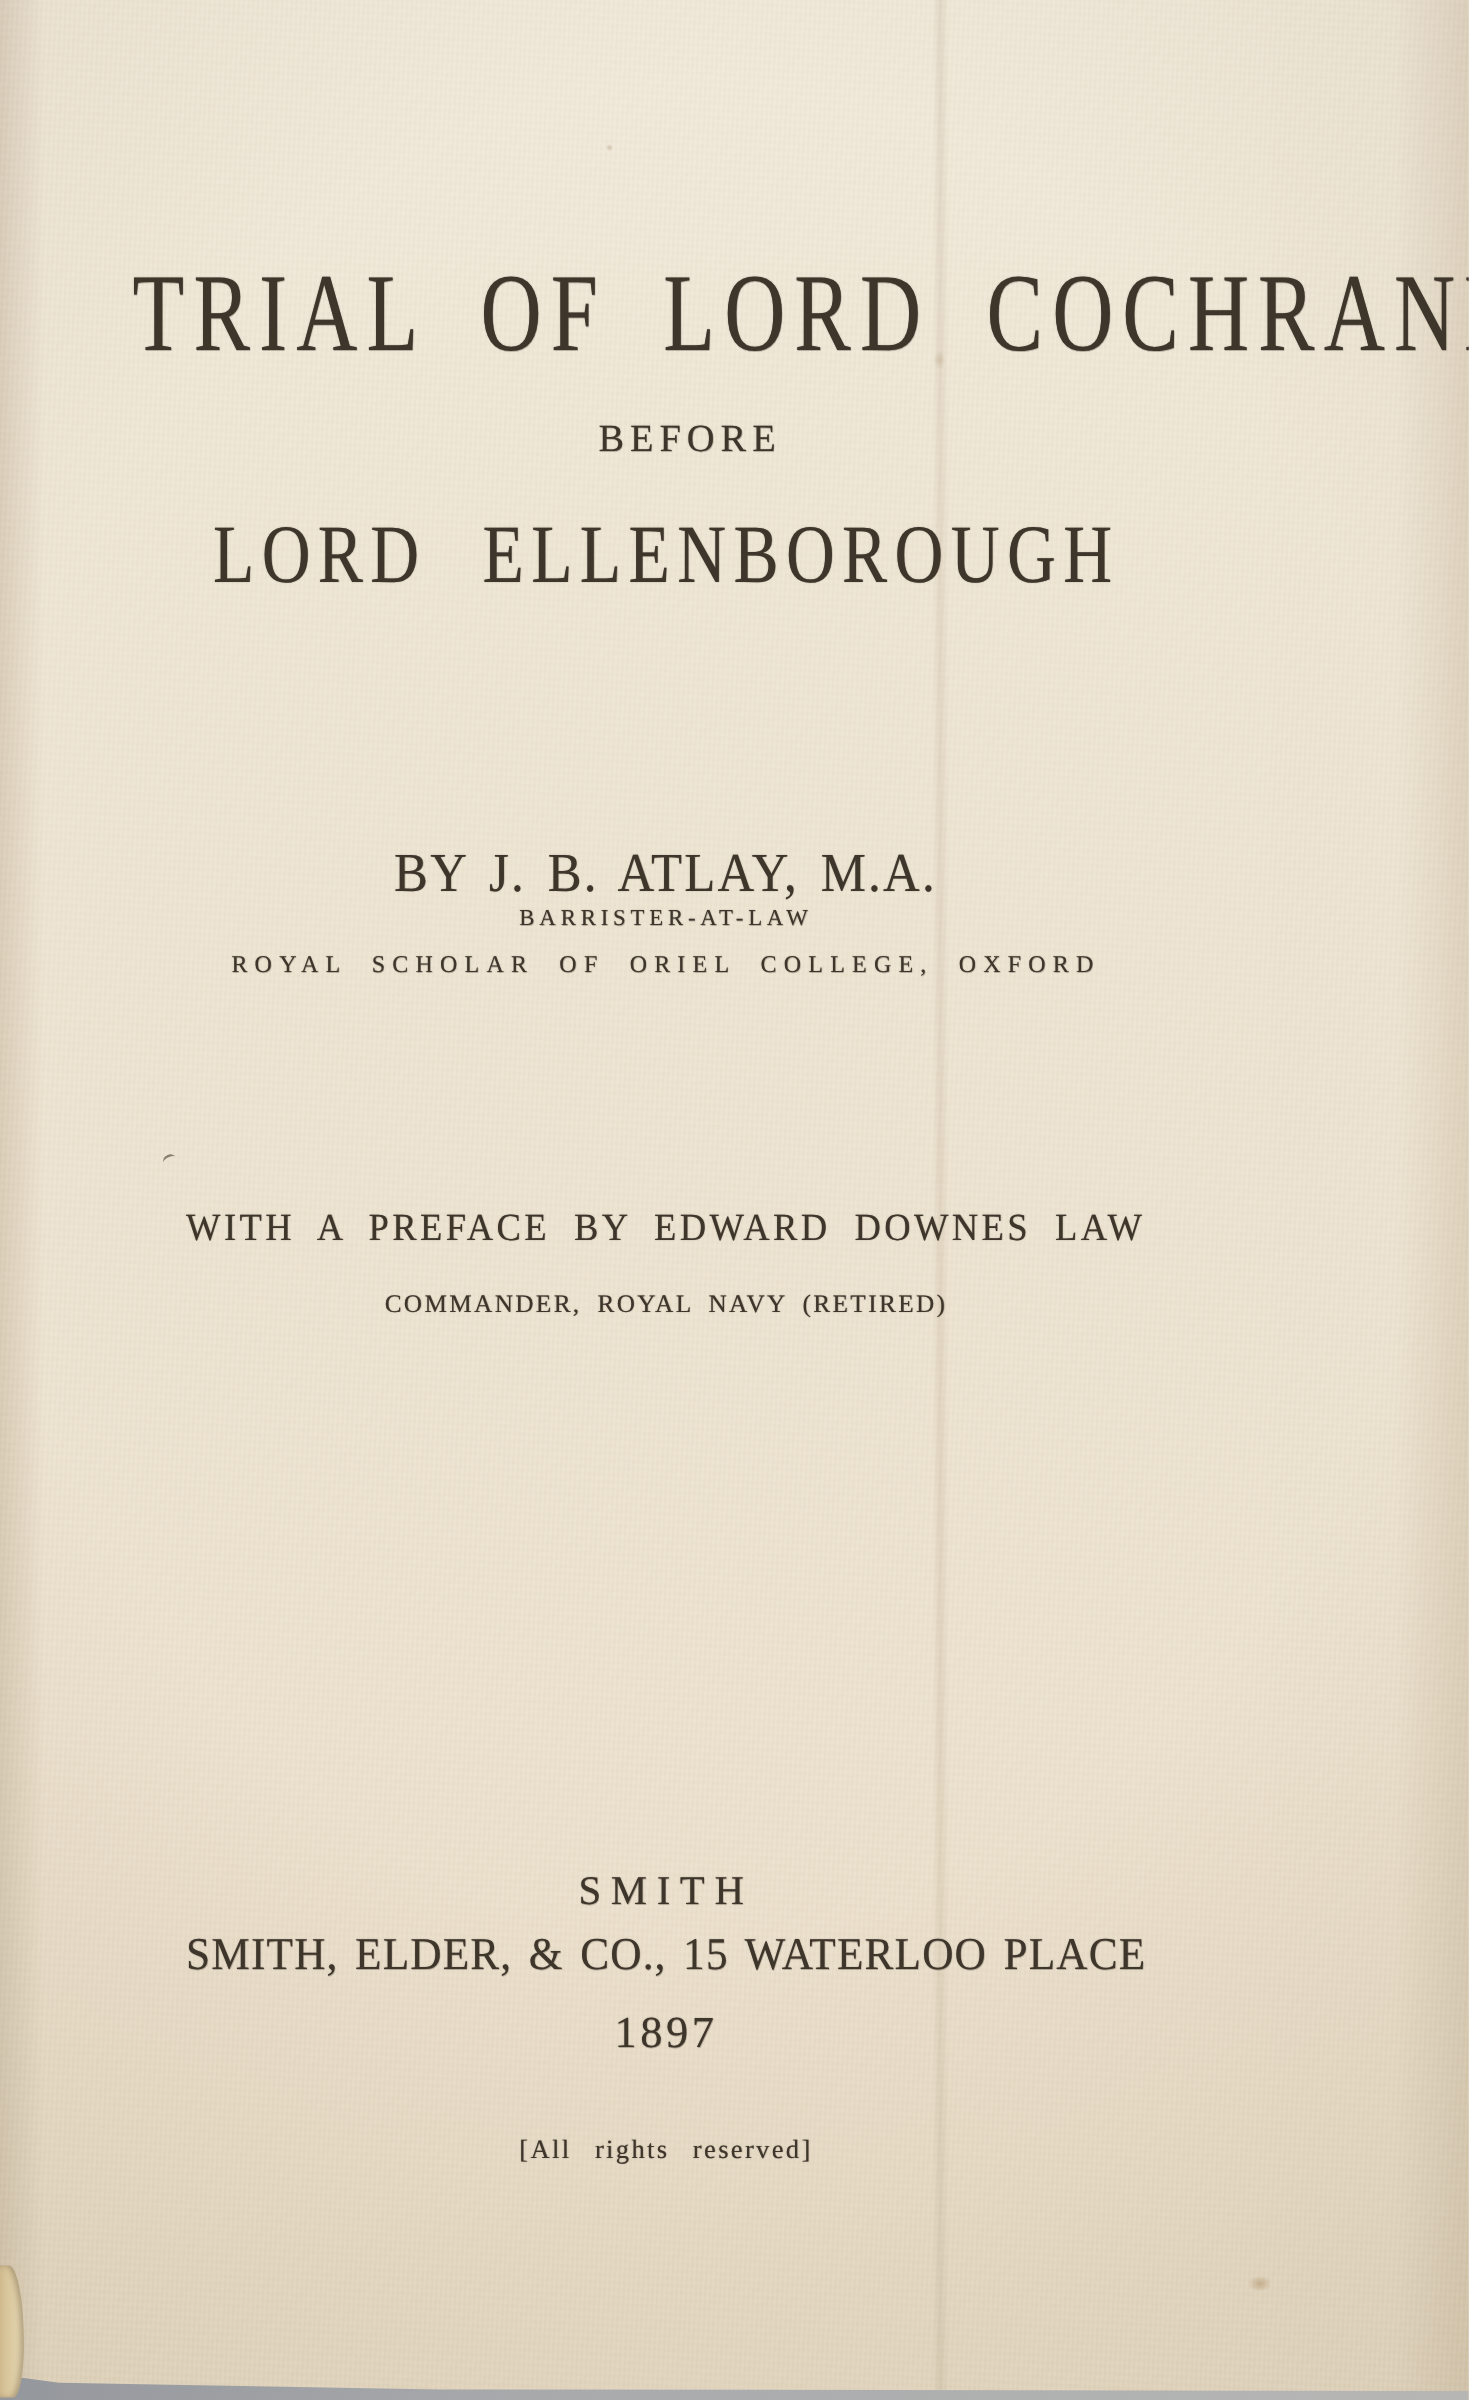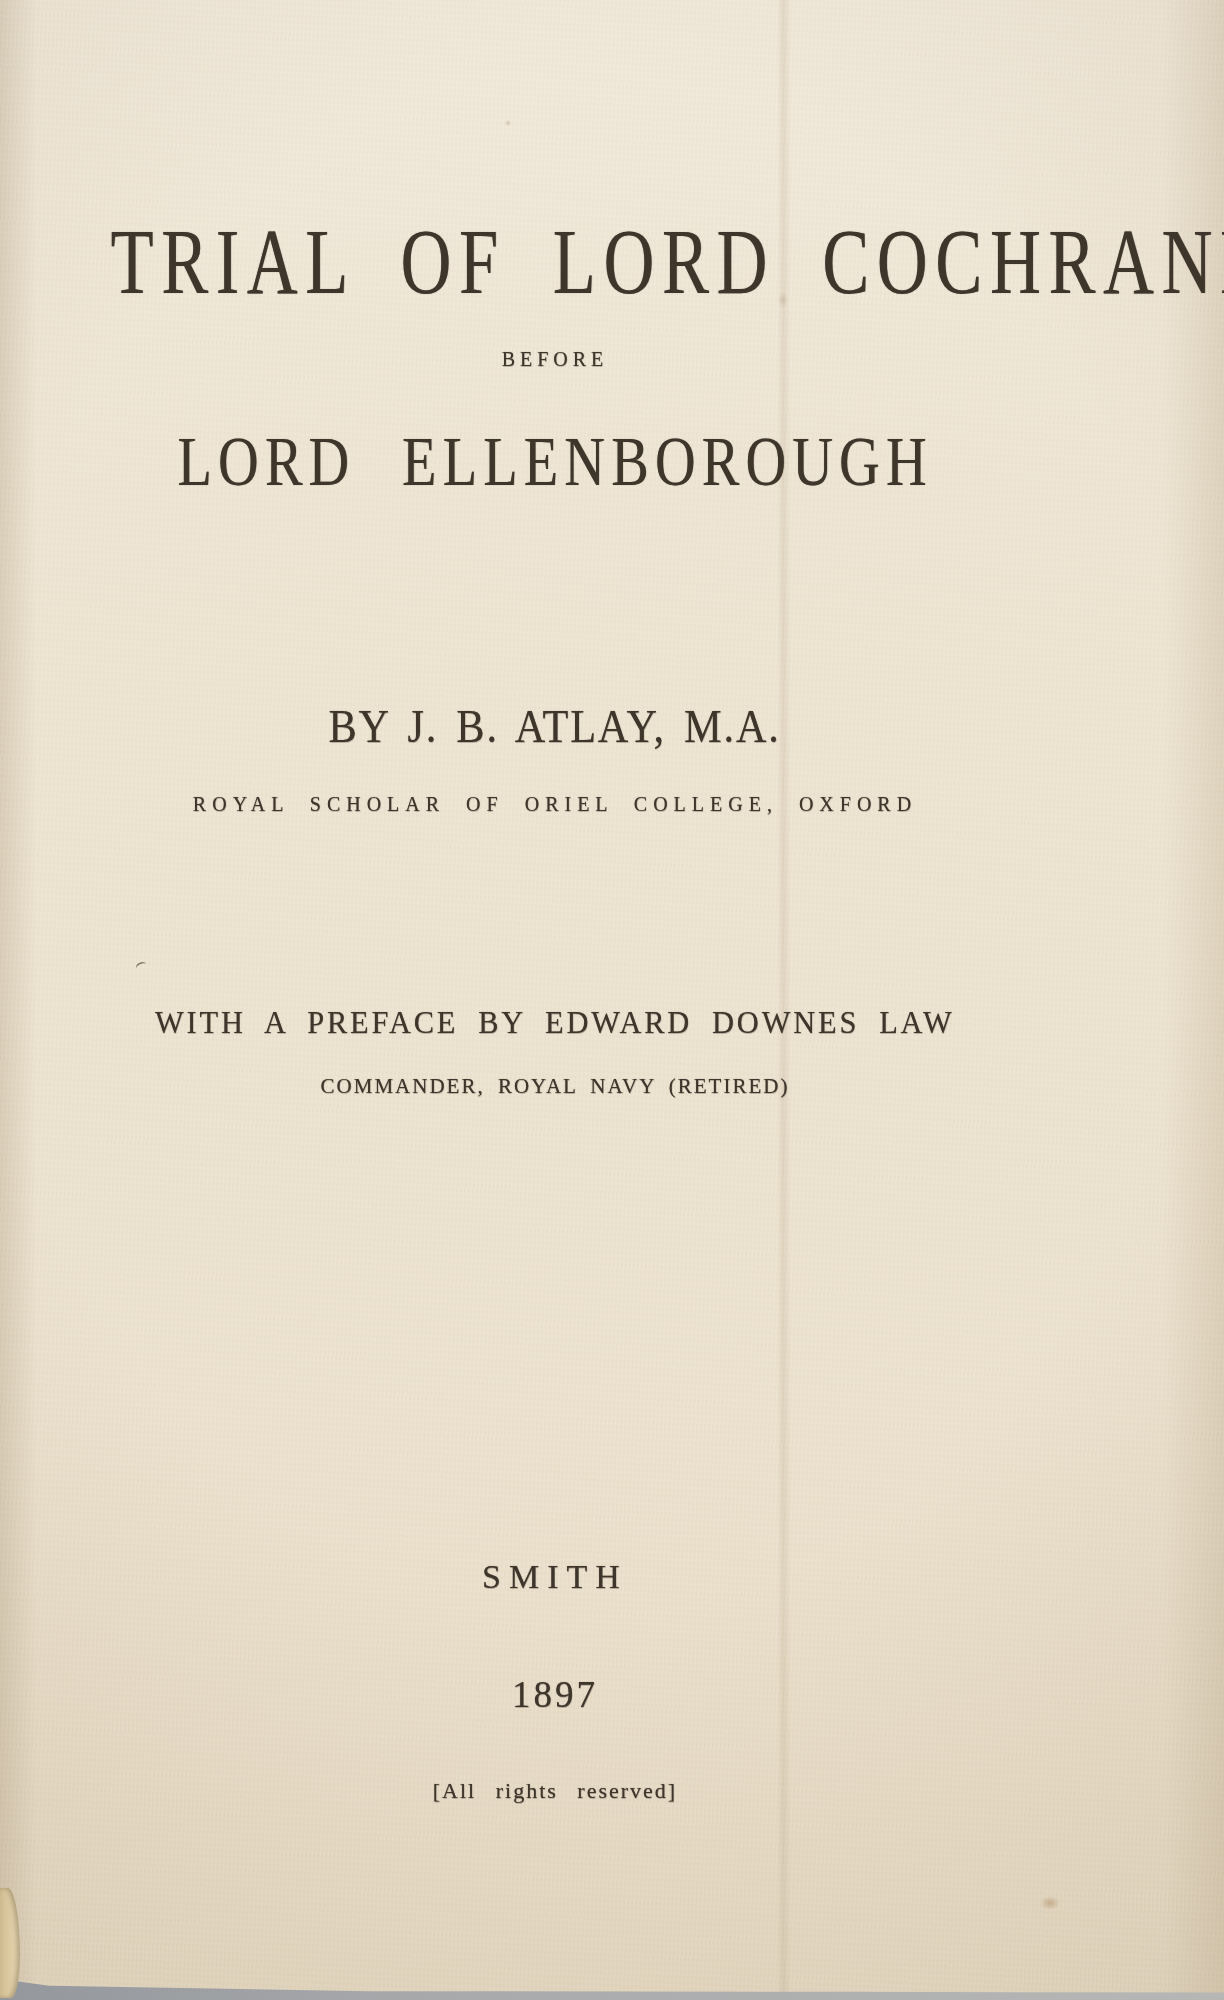--- a/index.html
+++ b/index.html
@@ -62,21 +62,21 @@
   .line{
     position:absolute;left:0;width:1110px;text-align:center;
     color:var(--ink,#3e352b);line-height:1;white-space:nowrap;
     text-shadow:0 0 1px rgba(62,53,43,0.55), 0.5px 0.5px 0 rgba(62,53,43,0.25);
   }
   .line > span{display:inline-block;}
 
   .series     {top:112px;font-size:31px;letter-spacing:6px;}
   .main-title {top:220px;font-size:84px;}
   .main-title > span{transform:scale(0.84,1.10);letter-spacing:9px;word-spacing:26px;}
-  .connector  {top:349px;font-size:20px;letter-spacing:5px;}
+  .connector  {top:349px;font-size:32px;letter-spacing:5px;padding-left:20px;}
   .subtitle   {top:430px;font-size:64px;}
   .subtitle > span{transform:scale(0.88,1.08);letter-spacing:7px;word-spacing:30px;}
   .byline     {top:705px;font-size:45px;letter-spacing:2px;word-spacing:6px;}
   .byline > span{transform:scale(0.94,1.02);}
   .qualif     {top:756px;font-size:19px;letter-spacing:4px;}
   .affil      {top:794px;font-size:20px;letter-spacing:6px;word-spacing:10px;}
   .preface    {top:1006px;font-size:32px;letter-spacing:3px;word-spacing:10px;}
   .preface > span{transform:scale(0.95,1.0);}
   .rank       {top:1076px;font-size:21px;letter-spacing:2px;word-spacing:6px;}
   .portrait   {top:1286px;font-size:28px;font-style:italic;letter-spacing:6px;word-spacing:22px;}
@@ -102,38 +102,44 @@
   </div>
 
   <div class="line subtitle">
     <span>LORD ELLENBOROUGH</span>
   </div>
 
   <div class="line byline">
     <span>BY J. B. ATLAY, M.A.</span>
   </div>
 
+  <div class="line qualif">
+    <span>BARRISTER-AT-LAW</span>
+  </div>
 
   <div class="line affil">
     <span>ROYAL SCHOLAR OF ORIEL COLLEGE, OXFORD</span>
   </div>
 
   <div class="line preface">
     <span>WITH A PREFACE BY EDWARD DOWNES LAW</span>
   </div>
 
   <div class="line rank">
     <span>COMMANDER, ROYAL NAVY (RETIRED)</span>
   </div>
 
 
   <div class="line city">
     <span>SMITH</span>
   </div>
 
+  <div class="line publisher">
+    <span>SMITH, ELDER, &amp; CO., 15 WATERLOO PLACE</span>
+  </div>
 
   <div class="line year">
     <span>1897</span>
   </div>
 
   <div class="line rights">
     <span>[All rights reserved]</span>
   </div>
 
   <div class="fleck1"></div>

